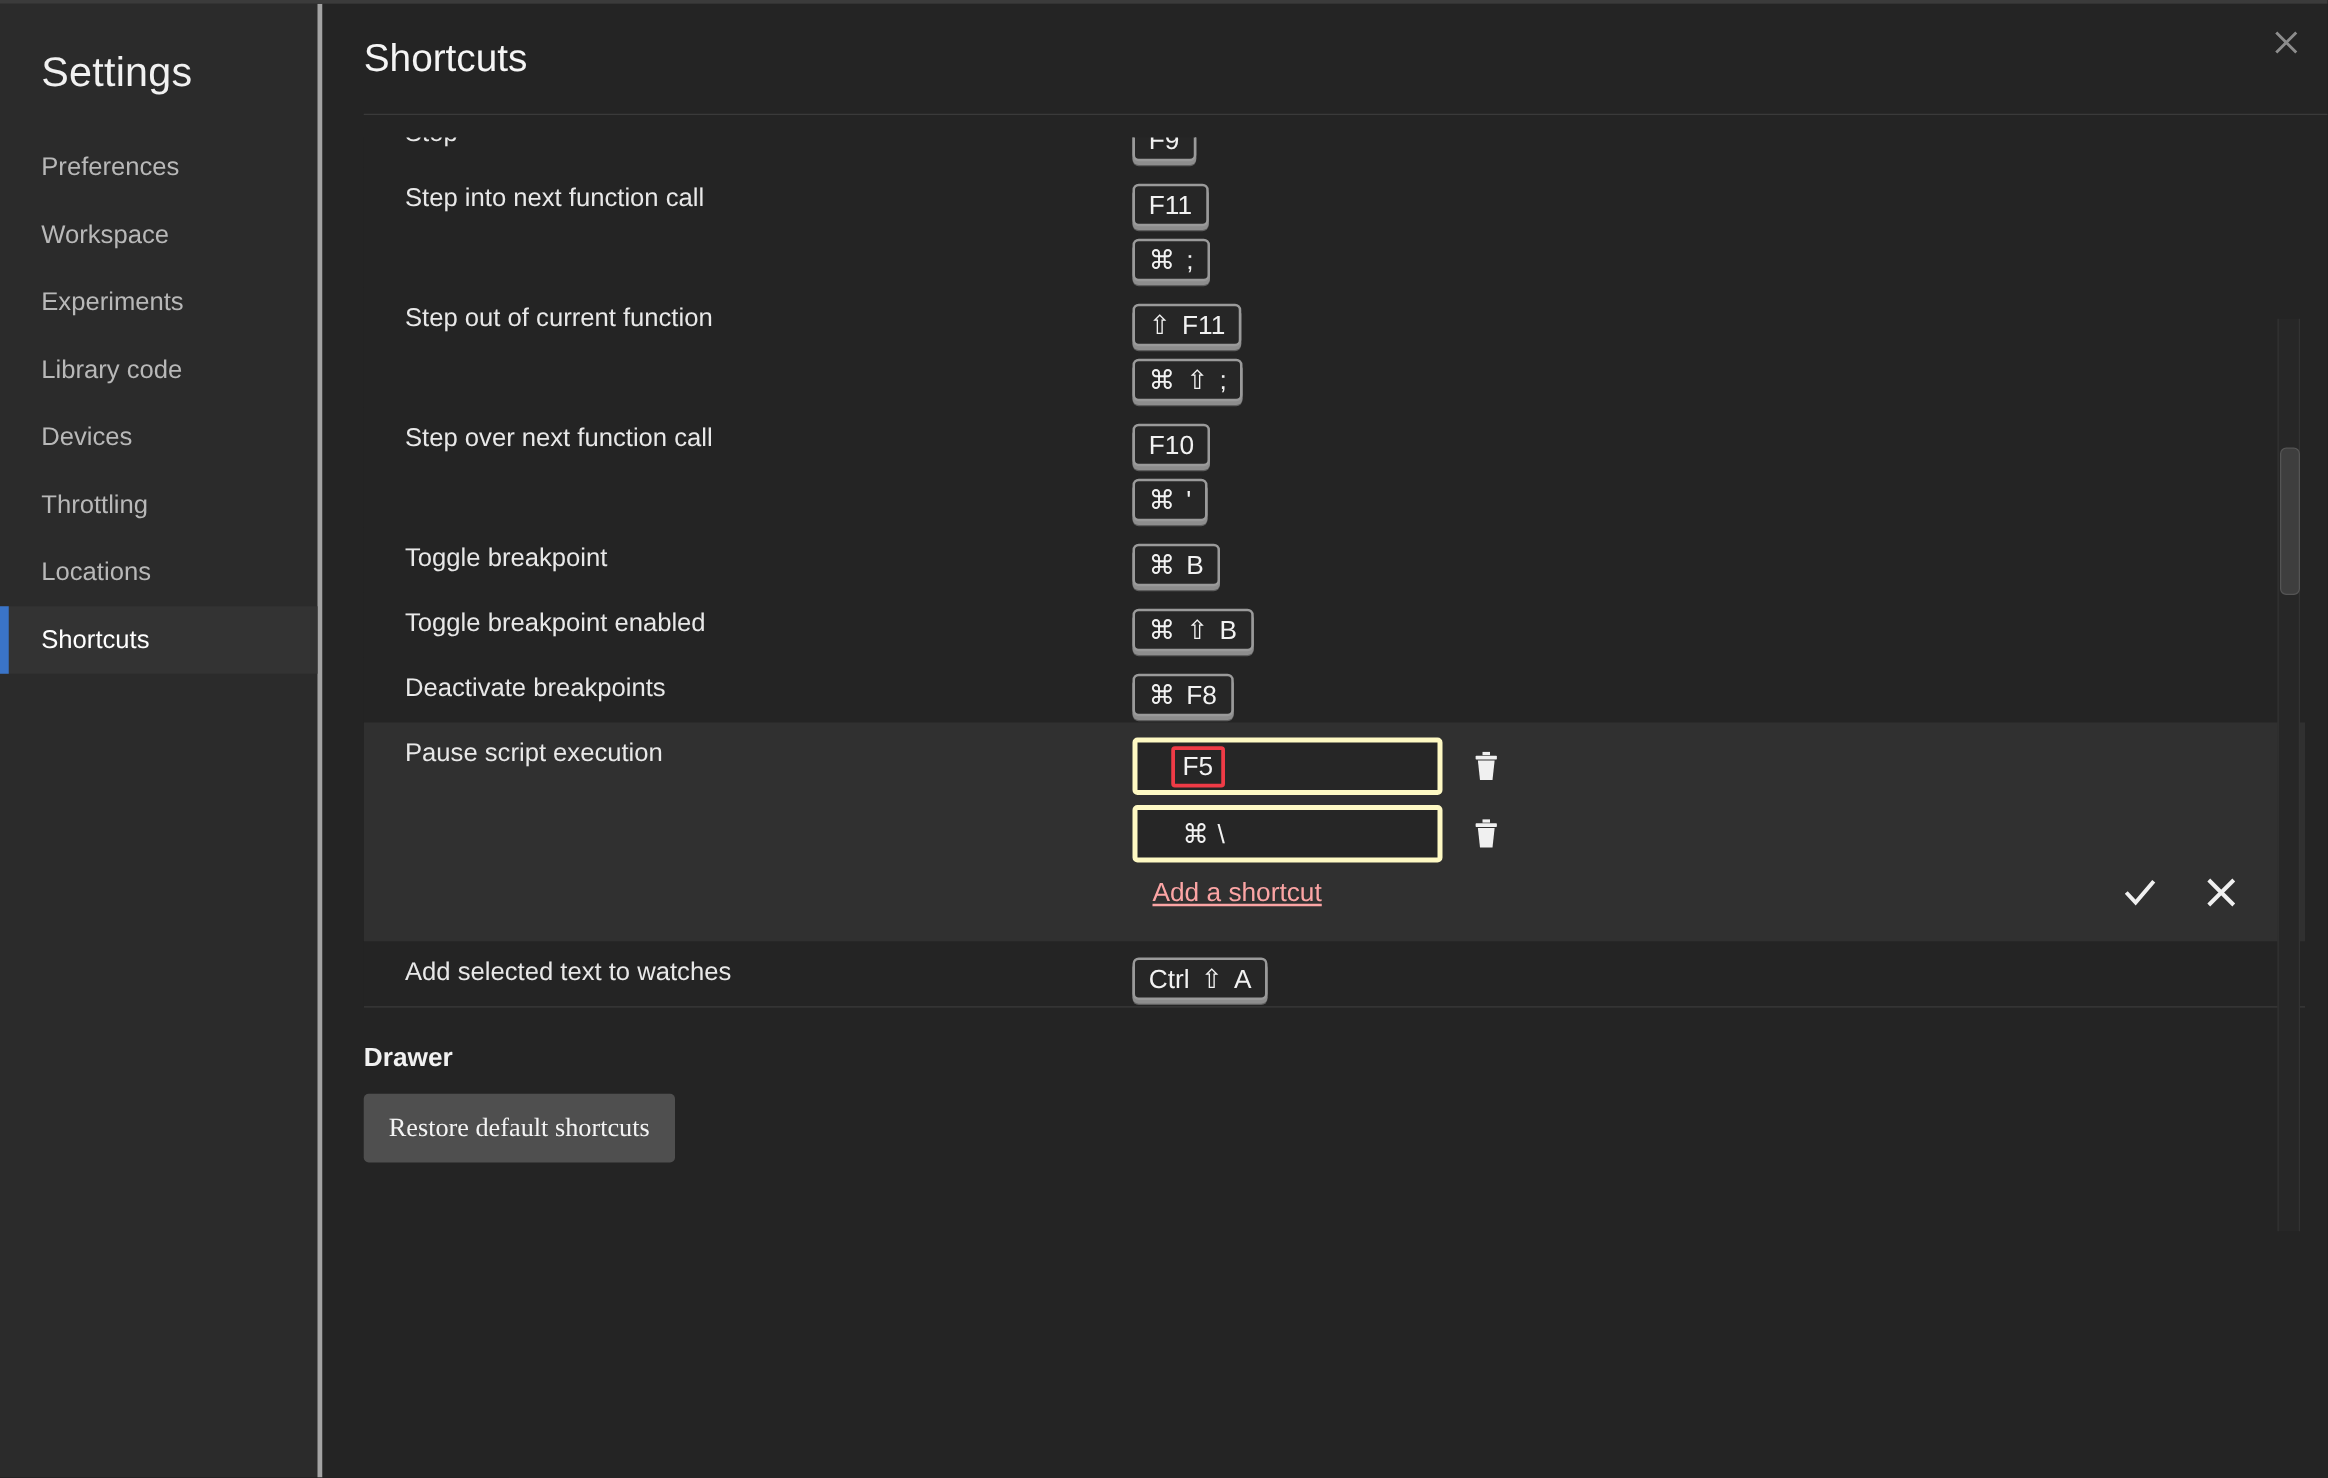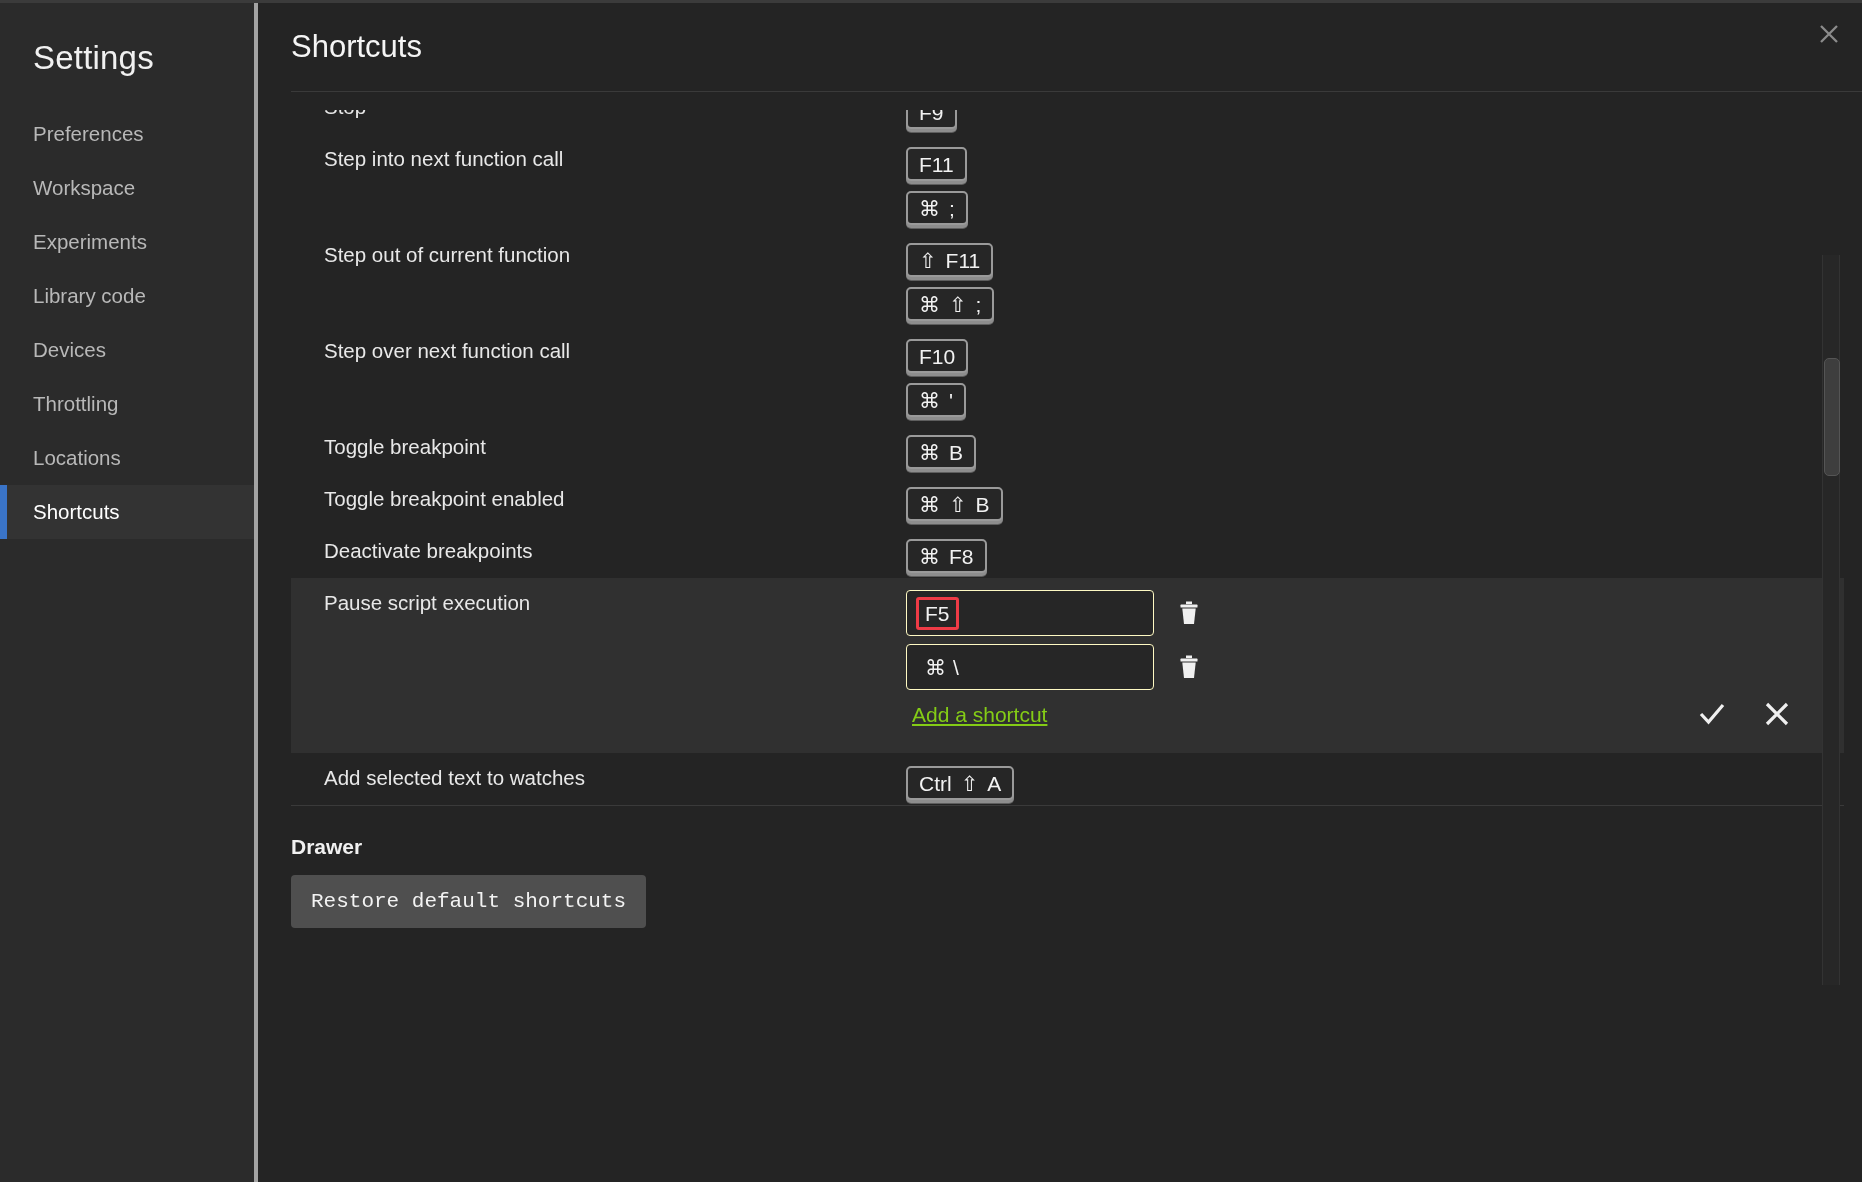--- a/index.html
+++ b/index.html
@@ -210,25 +210,25 @@
   
   .edit-line {
     display: flex;
     align-items: center;
     margin: 4px 0;
   }
   .key-input {
     width: 248px;
     height: 46px;
     background: #262626;
-    border: 1px solid #fef9c3;
+    border: 4px solid #fef9c3;
     border-radius: 4px;
     display: flex;
     align-items: center;
-    padding: 0 9px;
+    padding: 0 27px;
     cursor: text;
   }
   .chip-in-input {
     display: inline-flex;
     align-items: center;
     gap: 7px;
     color: #f2f2f2;
     font-size: 21px;
     padding: 3px 6px;
     line-height: 1;
@@ -238,25 +238,25 @@
   .chip-in-input.error { border-color: #ef3b46; }
 
   .trash-btn {
     margin-left: 20px;
     width: 30px; height: 34px;
     display: flex; align-items: center; justify-content: center;
     cursor: pointer;
   }
 
   .add-shortcut-link {
-    color: #84cc16;
+    color: #fca5a5;
     font-size: 21px;
     text-decoration: underline;
     cursor: pointer;
-    margin: 9px 0 0 6px;
+    margin: 9px 0 0 16px;
     display: inline-block;
   }
 
   .confirm-group {
     position: absolute;
     right: 54px;
     display: flex;
     align-items: center;
     gap: 38px;
   }
@@ -280,21 +280,21 @@
     font-weight: bold;
     padding: 20px 0 0 0;
   }
   #restore-button {
     margin-top: 16px;
     background: #4f4f4f;
     color: #f3f3f3;
     border: none;
     border-radius: 4px;
     font-size: 21px;
-    font-family: Liberation Mono, monospace;
+    font-family: Liberation Serif, serif;
     padding: 15px 20px;
     cursor: pointer;
   }
 
   
   #scrollbar {
     position: absolute;
     right: 22px;
     top: 252px;
     width: 18px;

